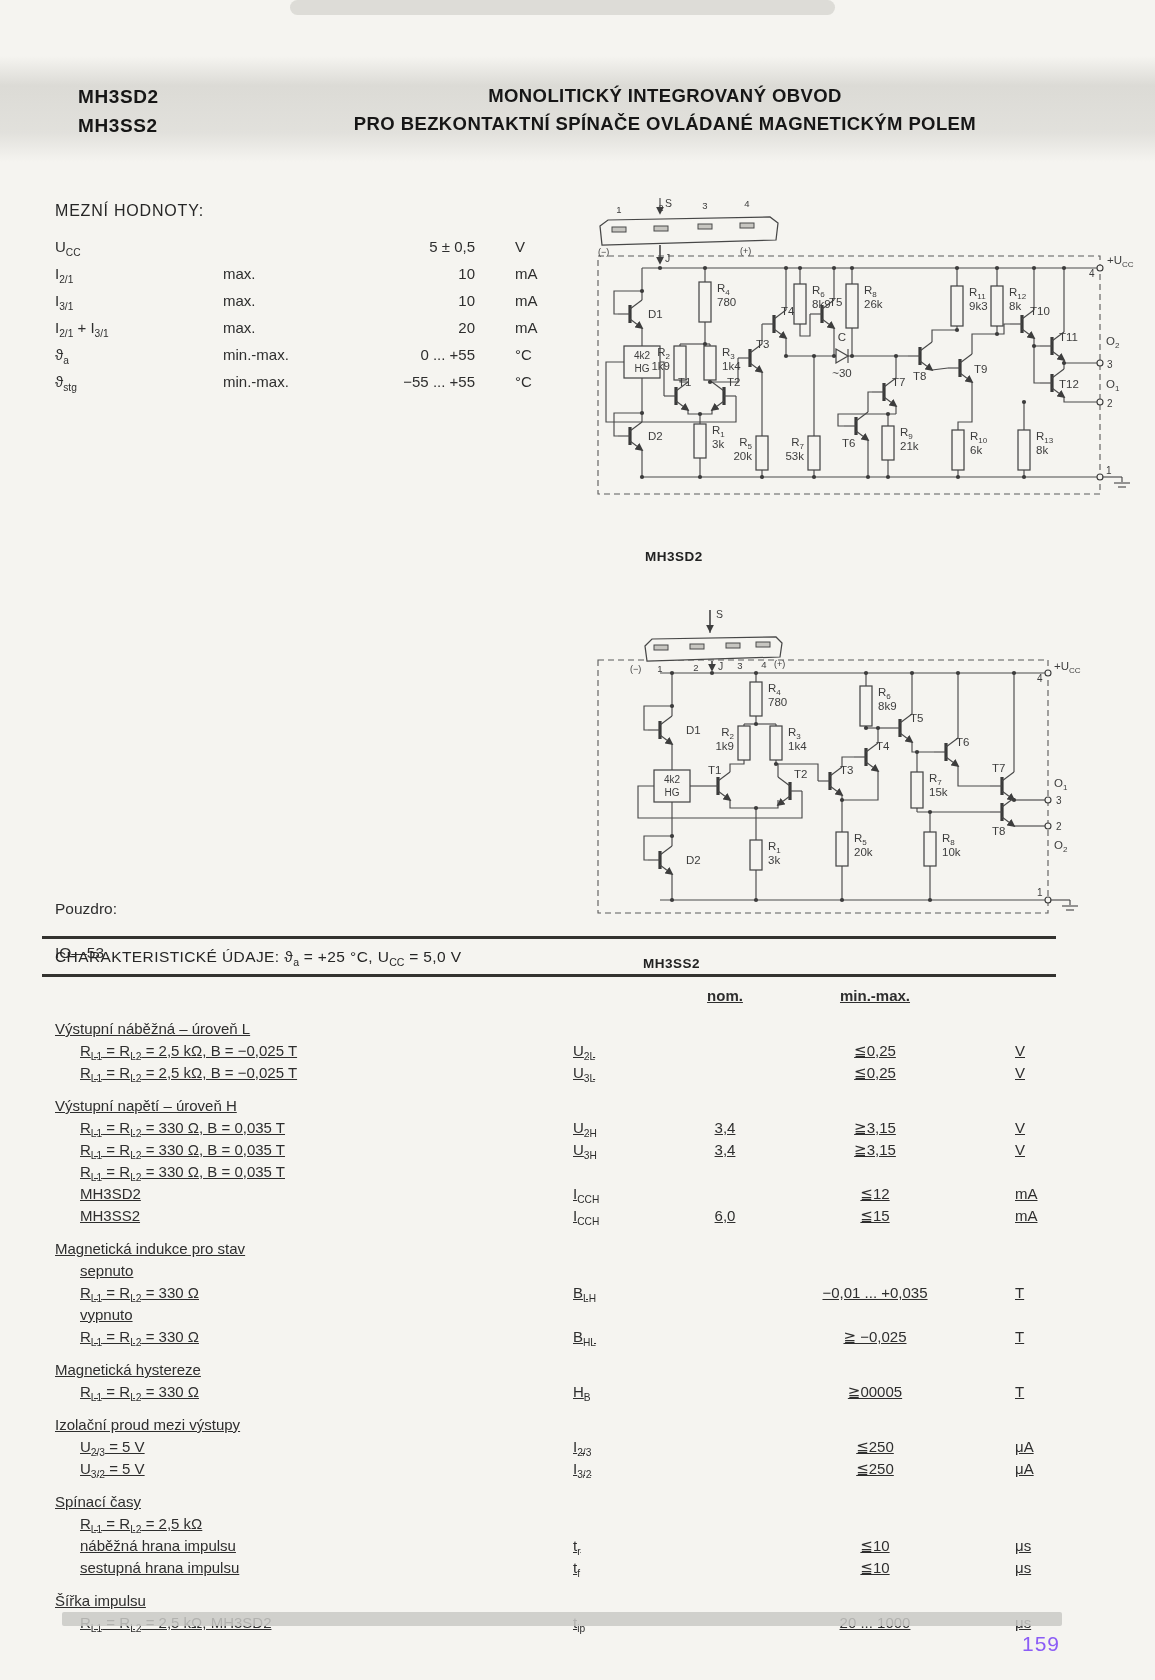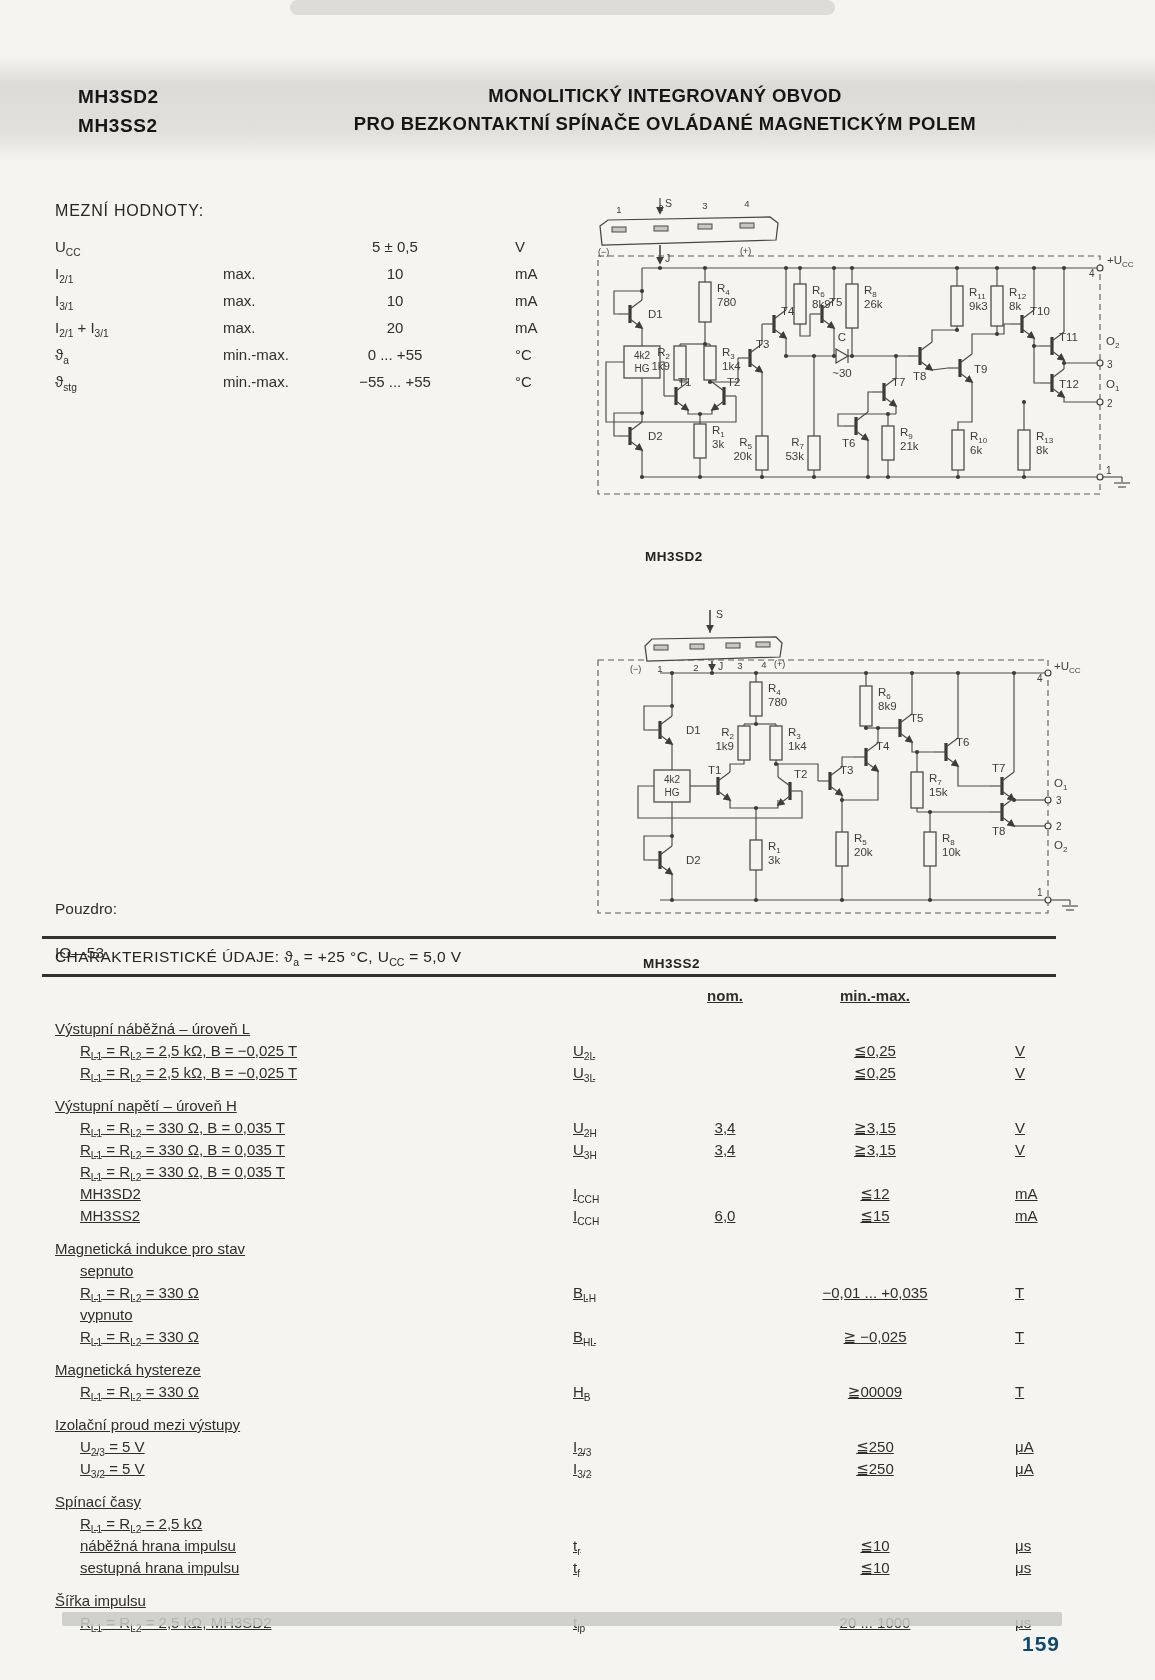--- a/index.html
+++ b/index.html
@@ -9,21 +9,21 @@
   .headband{position:absolute;left:0;top:56px;width:1155px;height:106px;
       background:linear-gradient(180deg,rgba(200,199,193,0) 0%,rgba(199,198,192,.55) 28%,rgba(206,205,200,.5) 72%,rgba(212,211,206,0) 100%);}
   .codes{position:absolute;left:78px;top:82px;font-size:19px;font-weight:700;letter-spacing:.6px;line-height:29px;color:#161616;}
   .doctitle{position:absolute;left:300px;top:82px;width:730px;text-align:center;font-size:18.5px;font-weight:700;
             letter-spacing:.4px;line-height:28px;color:#161616;}
   
   .limits{position:absolute;left:55px;top:202px;width:540px;font-size:15px;color:#2e2e2e;}
   .ltitle{font-size:16px;letter-spacing:.8px;margin-bottom:18px;color:#262626;}
   .lrow{display:grid;grid-template-columns:140px 120px 160px 150px;height:27px;align-items:baseline;}
   .lrow .lc2{padding-left:28px;}
-  .lrow .lc3{text-align:center;}
+  .lrow .lc3{text-align:right;}
   .lrow .lc4{padding-left:40px;}
   sub{font-size:68%;line-height:0;vertical-align:-0.35em;letter-spacing:0;}
   
   svg.schem{position:absolute;}
   #svg-sd2{left:590px;top:196px;width:545px;height:304px;}
   #svg-ss2{left:590px;top:560px;width:520px;height:365px;}
   .cap{position:absolute;font-size:13.5px;font-weight:700;letter-spacing:.5px;color:#222;}
   .cap1{left:645px;top:549px;}
   .cap2{left:643px;top:956px;}
   .w{stroke:#4a4a4a;stroke-width:1.15;fill:none;}
@@ -41,21 +41,21 @@
   .ctitle{padding:9px 0 8px 13px;font-size:15.5px;letter-spacing:.4px;color:#262626;}
   .crow{display:grid;grid-template-columns:480px 140px 100px 200px 80px;padding-left:13px;line-height:22px;align-items:baseline;text-decoration:underline;}
   .crow.group{margin-top:11px;}
   .chead{margin-top:8px;font-weight:700;}
   .c-cond.ind{padding-left:25px;}
   .c-sym{padding-left:38px;}
   .c-nom{text-align:center;}
   .c-mm{text-align:center;}
   .c-unit{padding-left:40px;}
   .bottombar{position:absolute;left:62px;top:1612px;width:1000px;height:14px;background:#c9c9c5;opacity:.85;border-radius:2px;}
-  .pagenum{position:absolute;left:1022px;top:1632px;font-size:21px;color:#0c4a6e;letter-spacing:1px;font-weight:bold;}
+  .pagenum{position:absolute;left:1022px;top:1632px;font-size:21px;color:#8b5cf6;letter-spacing:1px;}
 </style>
 </head>
 <body>
 
 <div class="page">
   <div class="smudge-top"></div>
   <div class="headband"></div>
 
   <div class="codes">
     <div>MH3SD2</div>
@@ -786,21 +786,21 @@
           <div class="c-cond">Magnetická hystereze</div>
           <div class="c-sym"></div>
           <div class="c-nom"></div>
           <div class="c-mm"></div>
           <div class="c-unit"></div>
         </div>
         <div class="crow">
           <div class="c-cond ind">R<sub>L1</sub> = R<sub>L2</sub> = 330 Ω</div>
           <div class="c-sym">H<sub>B</sub></div>
           <div class="c-nom"></div>
-          <div class="c-mm">≧00009</div>
+          <div class="c-mm">≧00005</div>
           <div class="c-unit">T</div>
         </div>
         <div class="crow group">
           <div class="c-cond">Izolační proud mezi výstupy</div>
           <div class="c-sym"></div>
           <div class="c-nom"></div>
           <div class="c-mm"></div>
           <div class="c-unit"></div>
         </div>
         <div class="crow">

